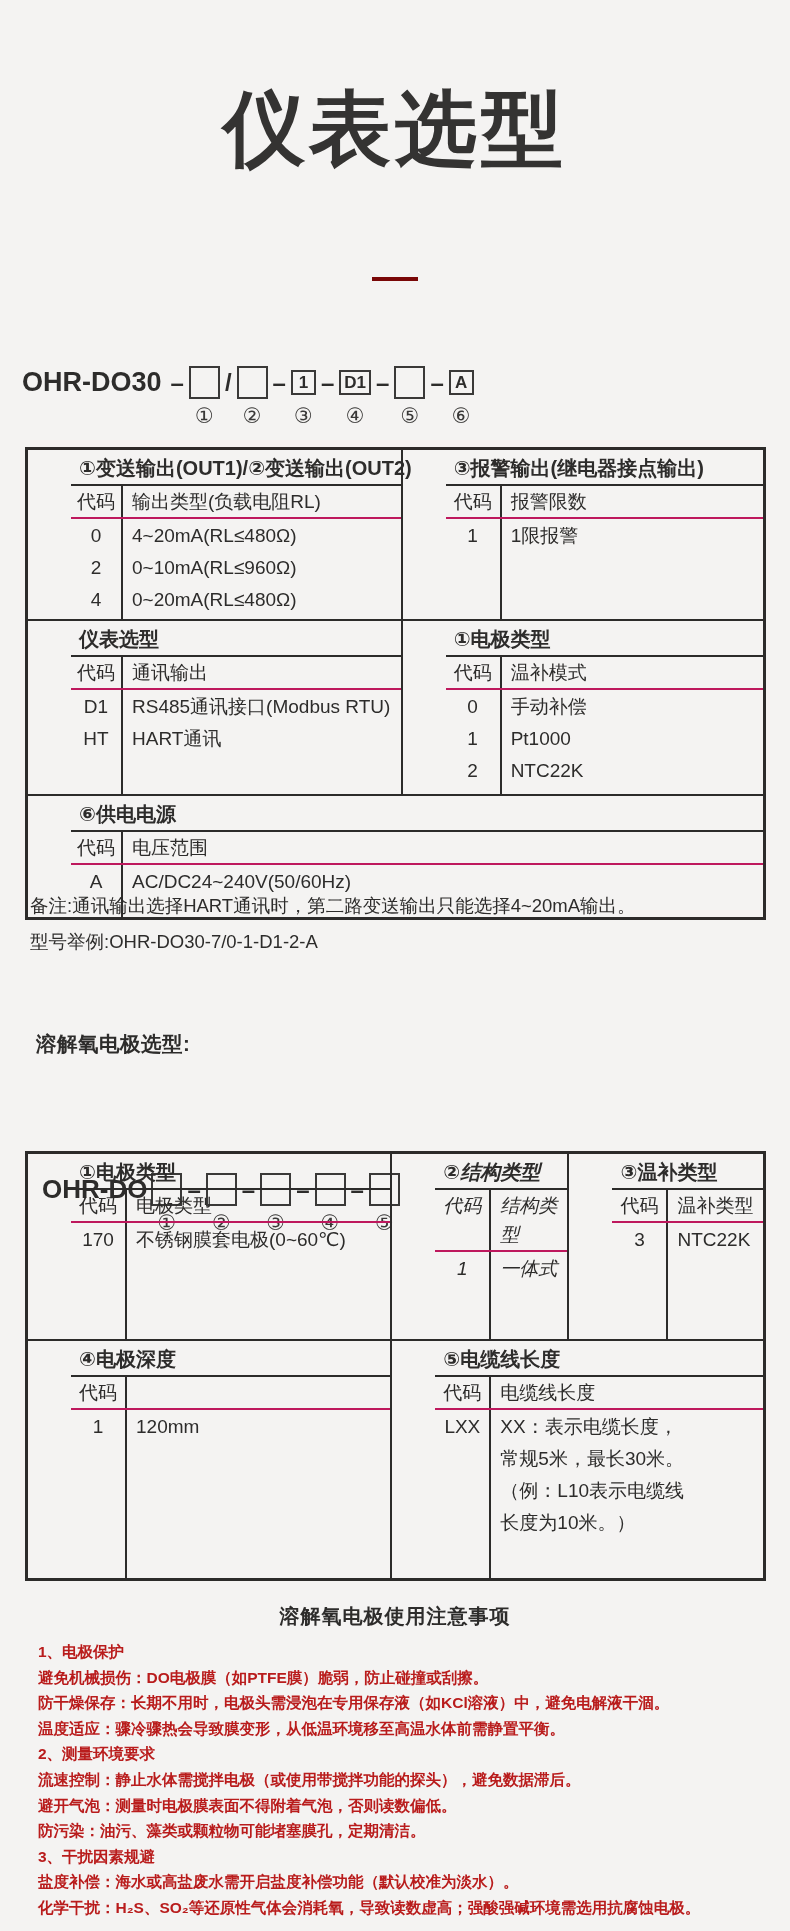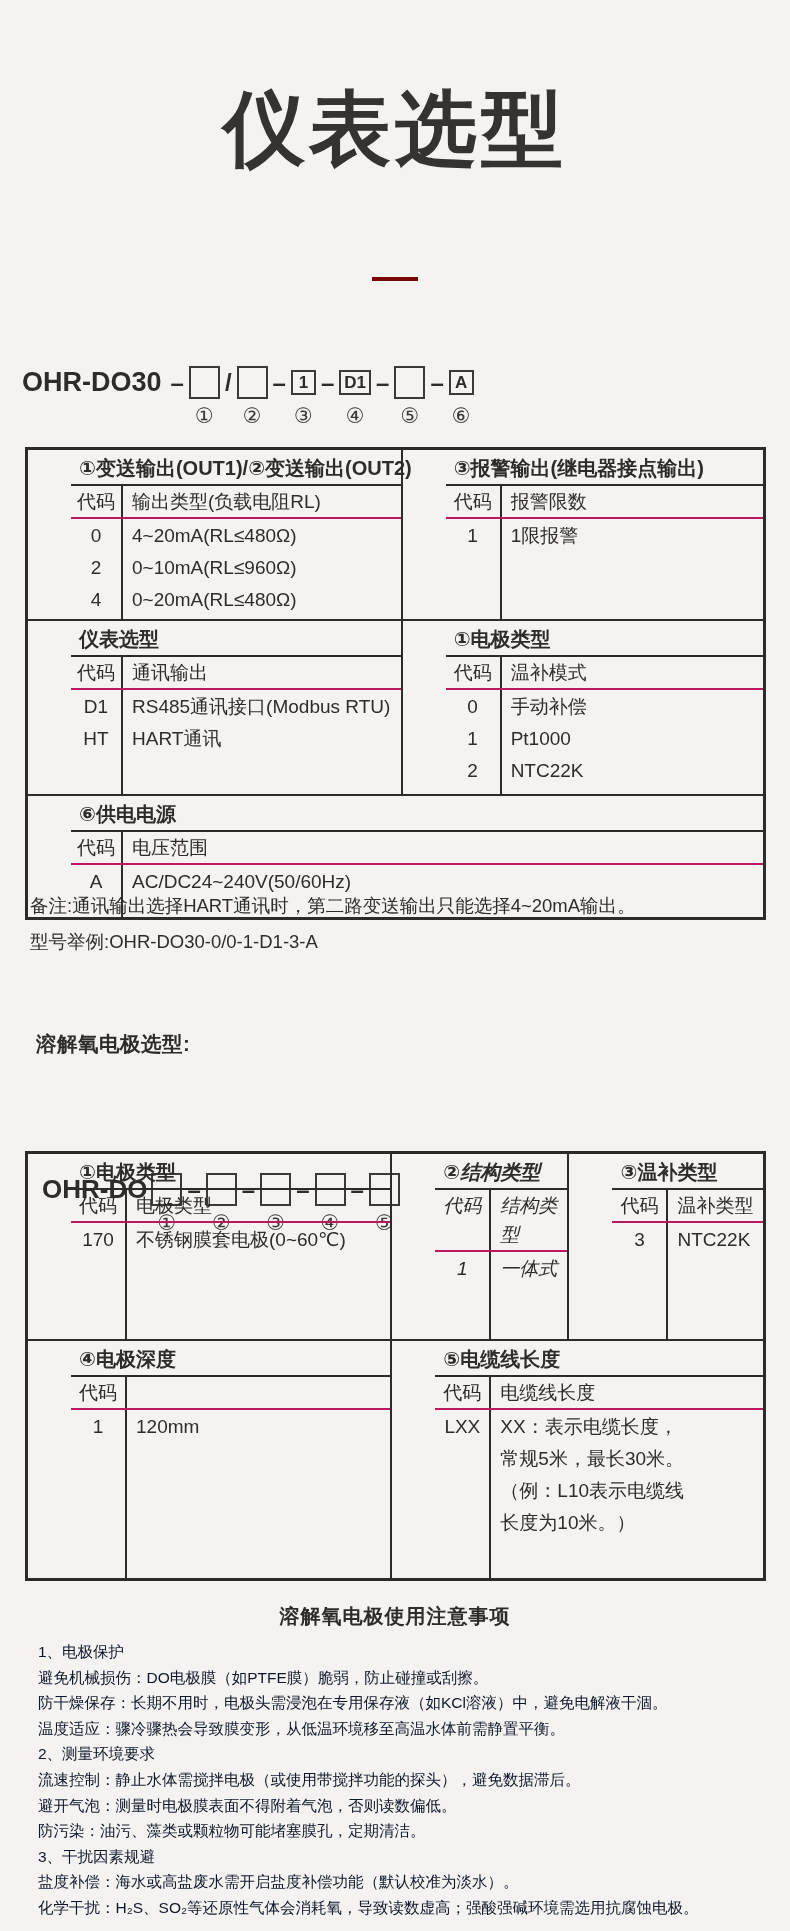--- a/index.html
+++ b/index.html
@@ -65,21 +65,21 @@
   .remark-line + .remark-line { margin-top:6px; }
 
   
   .electrode-heading { position:absolute; top:1030px; left:36px;
                        font-size:20.5px; font-weight:bold; letter-spacing:0.5px; }
 
   
   .usage-block { position:absolute; top:1603px; left:0; width:100%; }
   .usage-heading { text-align:center; font-size:20px; font-weight:bold; letter-spacing:1px; }
   .usage-lines { margin:9px 28px 0 38px; }
-  .usage-line { font-size:15.5px; line-height:25.6px; color:#0f172a; }
+  .usage-line { font-size:15.5px; line-height:25.6px; color:#b91c1c;font-weight:bold; }
 </style>
 </head>
 <body style="background: rgb(244, 243, 242);">
 
 <div class="page-title">仪表选型</div>
 <div class="title-dash" style="background: rgb(121, 7, 7);"></div>
 
 <div id="model1" class="model-line" style="top:366px; left:22px;">
   <span class="m-prefix">OHR-DO30</span>
   <span class="m-sep">–</span>
@@ -186,21 +186,21 @@
       <div class="g-row g-body" style="min-height:52px;">
         <div class="cell-code c52">A</div>
         <div class="cell-desc">AC/DC24~240V(50/60Hz)</div>
       </div>
     </div>
   </div>
 </div>
 
 <div class="remark-block">
   <div class="remark-line">备注:通讯输出选择HART通讯时，第二路变送输出只能选择4~20mA输出。</div>
-  <div class="remark-line">型号举例:OHR-DO30-0/0-1-D1-3-A</div>
+  <div class="remark-line">型号举例:OHR-DO30-7/0-1-D1-2-A</div>
 </div>
 
 <div class="electrode-heading">溶解氧电极选型:</div>
 
 <div id="model2" class="model-line" style="top:1136px; left:42px;margin-top:37px;">
   <span class="m-prefix" style="font-size:26px;">OHR-DO</span>
   <span class="m-seg">
     <span class="m-box lg"></span>
     <span class="m-num">①</span>
   </span>

